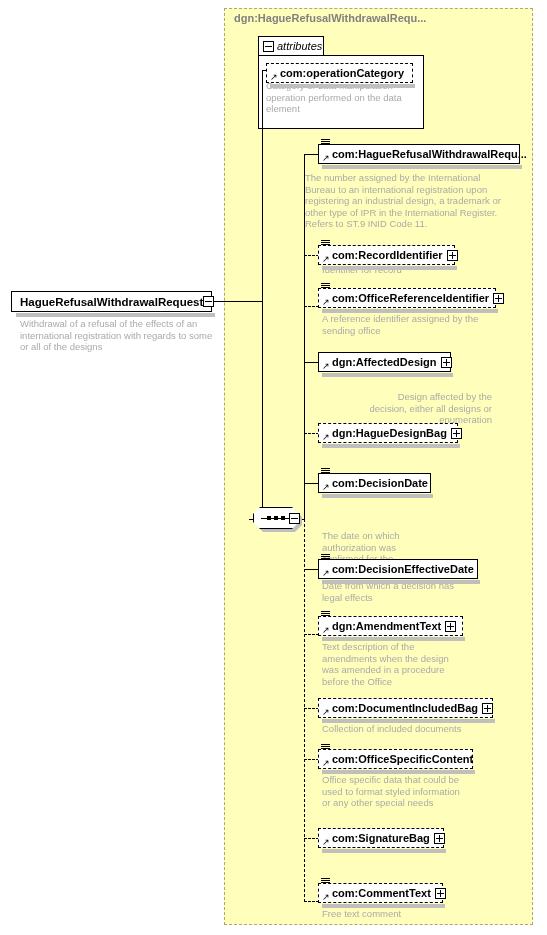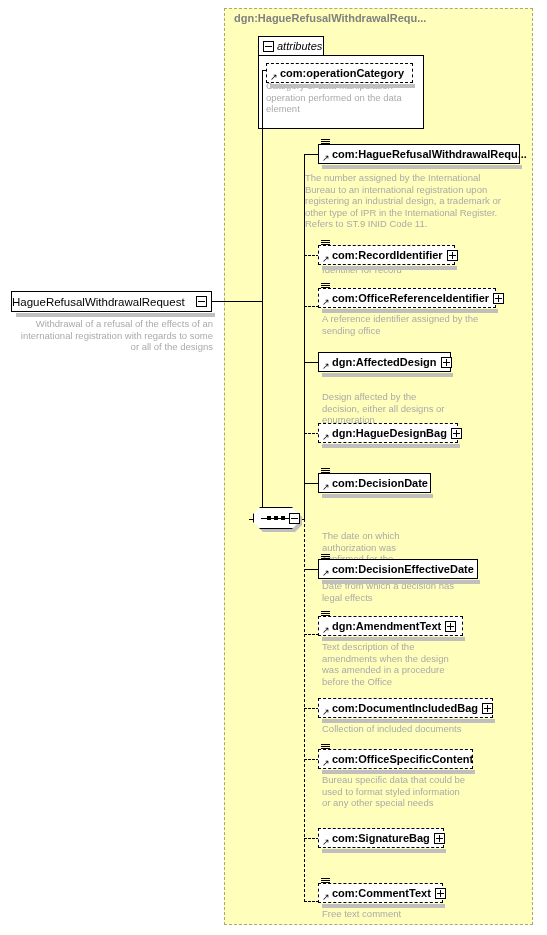--- a/index.html
+++ b/index.html
@@ -96,21 +96,21 @@
   
   .root-node{
     position:absolute;left:11px;top:291px;width:201px;height:21px;
     background:#ffffff;border:1px solid #000;box-sizing:border-box;
     display:flex;align-items:center;justify-content:space-between;
     z-index:6;
   }
   .root-node .shadow{
     position:absolute;left:4px;top:21px;width:100%;height:4px;background:#BFBFBF;z-index:-1;
   }
-  .root-node .name{font-size:11.5px;font-weight:normal;}
+  .root-node .name{font-size:11.5px;font-weight:bold;margin-left:8px;}
 
   
   .seq-node{
     position:absolute;left:253px;top:507px;width:48px;height:24px;z-index:6;
   }
   .seq-oct{
     position:absolute;left:0;top:0;width:46px;height:22px;
     background:#ffffff;border:1px solid #000;
     clip-path:polygon(7px 0,39px 0,46px 7px,46px 15px,39px 22px,7px 22px,0 15px,0 7px);
     box-sizing:border-box;
@@ -144,21 +144,21 @@
 <div class="canvas">
 
   <div class="group-box"></div>
   <div class="group-title">dgn:HagueRefusalWithdrawalRequ...</div>
 
   <div class="root-node">
     <div class="shadow"></div>
     <span class="name">HagueRefusalWithdrawalRequest</span>
     <span class="toggle" style="margin-right:4px;"></span>
   </div>
-  <div class="doc" style="left:13px;top:318px;width:200px;text-align:right;">Withdrawal of a refusal of the effects of an
+  <div class="doc" style="left:20px;top:318px;width:200px;">Withdrawal of a refusal of the effects of an
 international registration with regards to some
 or all of the designs</div>
 
   <div class="ln hl" style="left:212px;top:301px;width:50px;"></div>
 
   <div class="attr-tab">
     <span class="toggle" style="margin-left:4px;"></span>
     <span class="lbl">attributes</span>
   </div>
   <div class="attr-panel"></div>
@@ -244,21 +244,21 @@
 sending office</div>
 
   <div class="ln hl" style="left:304px;top:362px;width:15px;"></div>
   <div class="node req" style="left:318px;top:352px;width:133px;">
     <div class="shadow"></div>
     <span class="arrowicon">↗</span>
     <span class="pad"></span>
     <span class="name">dgn:AffectedDesign</span>
     <span class="toggle plus tg"></span>
   </div>
-  <div class="doc" style="left:322px;top:391px;width:170px;">Design affected by the
+  <div class="doc" style="left:322px;top:391px;width:170px;text-align:right;">Design affected by the
 decision, either all designs or
 enumeration</div>
 
   <div class="dashh" style="left:304px;top:433px;width:15px;"></div>
   <div class="node opt" style="left:318px;top:423px;width:140px;">
     <div class="shadow"></div>
     <span class="arrowicon">↗</span>
     <span class="pad"></span>
     <span class="name">dgn:HagueDesignBag</span>
     <span class="toggle plus tg"></span>
@@ -329,21 +329,21 @@
     <div class="shadow"></div>
     <div class="seqicon">
         <i></i>
         <i></i>
         <i></i>
       </div>
     <span class="arrowicon">↗</span>
     <span class="pad"></span>
     <span class="name">com:OfficeSpecificContent</span>
   </div>
-  <div class="doc" style="left:322px;top:774px;width:195px;">Bureau specific data that could be
+  <div class="doc" style="left:322px;top:774px;width:195px;">Office specific data that could be
 used to format styled information
 or any other special needs</div>
 
   <div class="dashh" style="left:304px;top:838px;width:15px;"></div>
   <div class="node opt" style="left:318px;top:828px;width:126px;">
     <div class="shadow"></div>
     <span class="arrowicon">↗</span>
     <span class="pad"></span>
     <span class="name">com:SignatureBag</span>
     <span class="toggle plus tg"></span>

